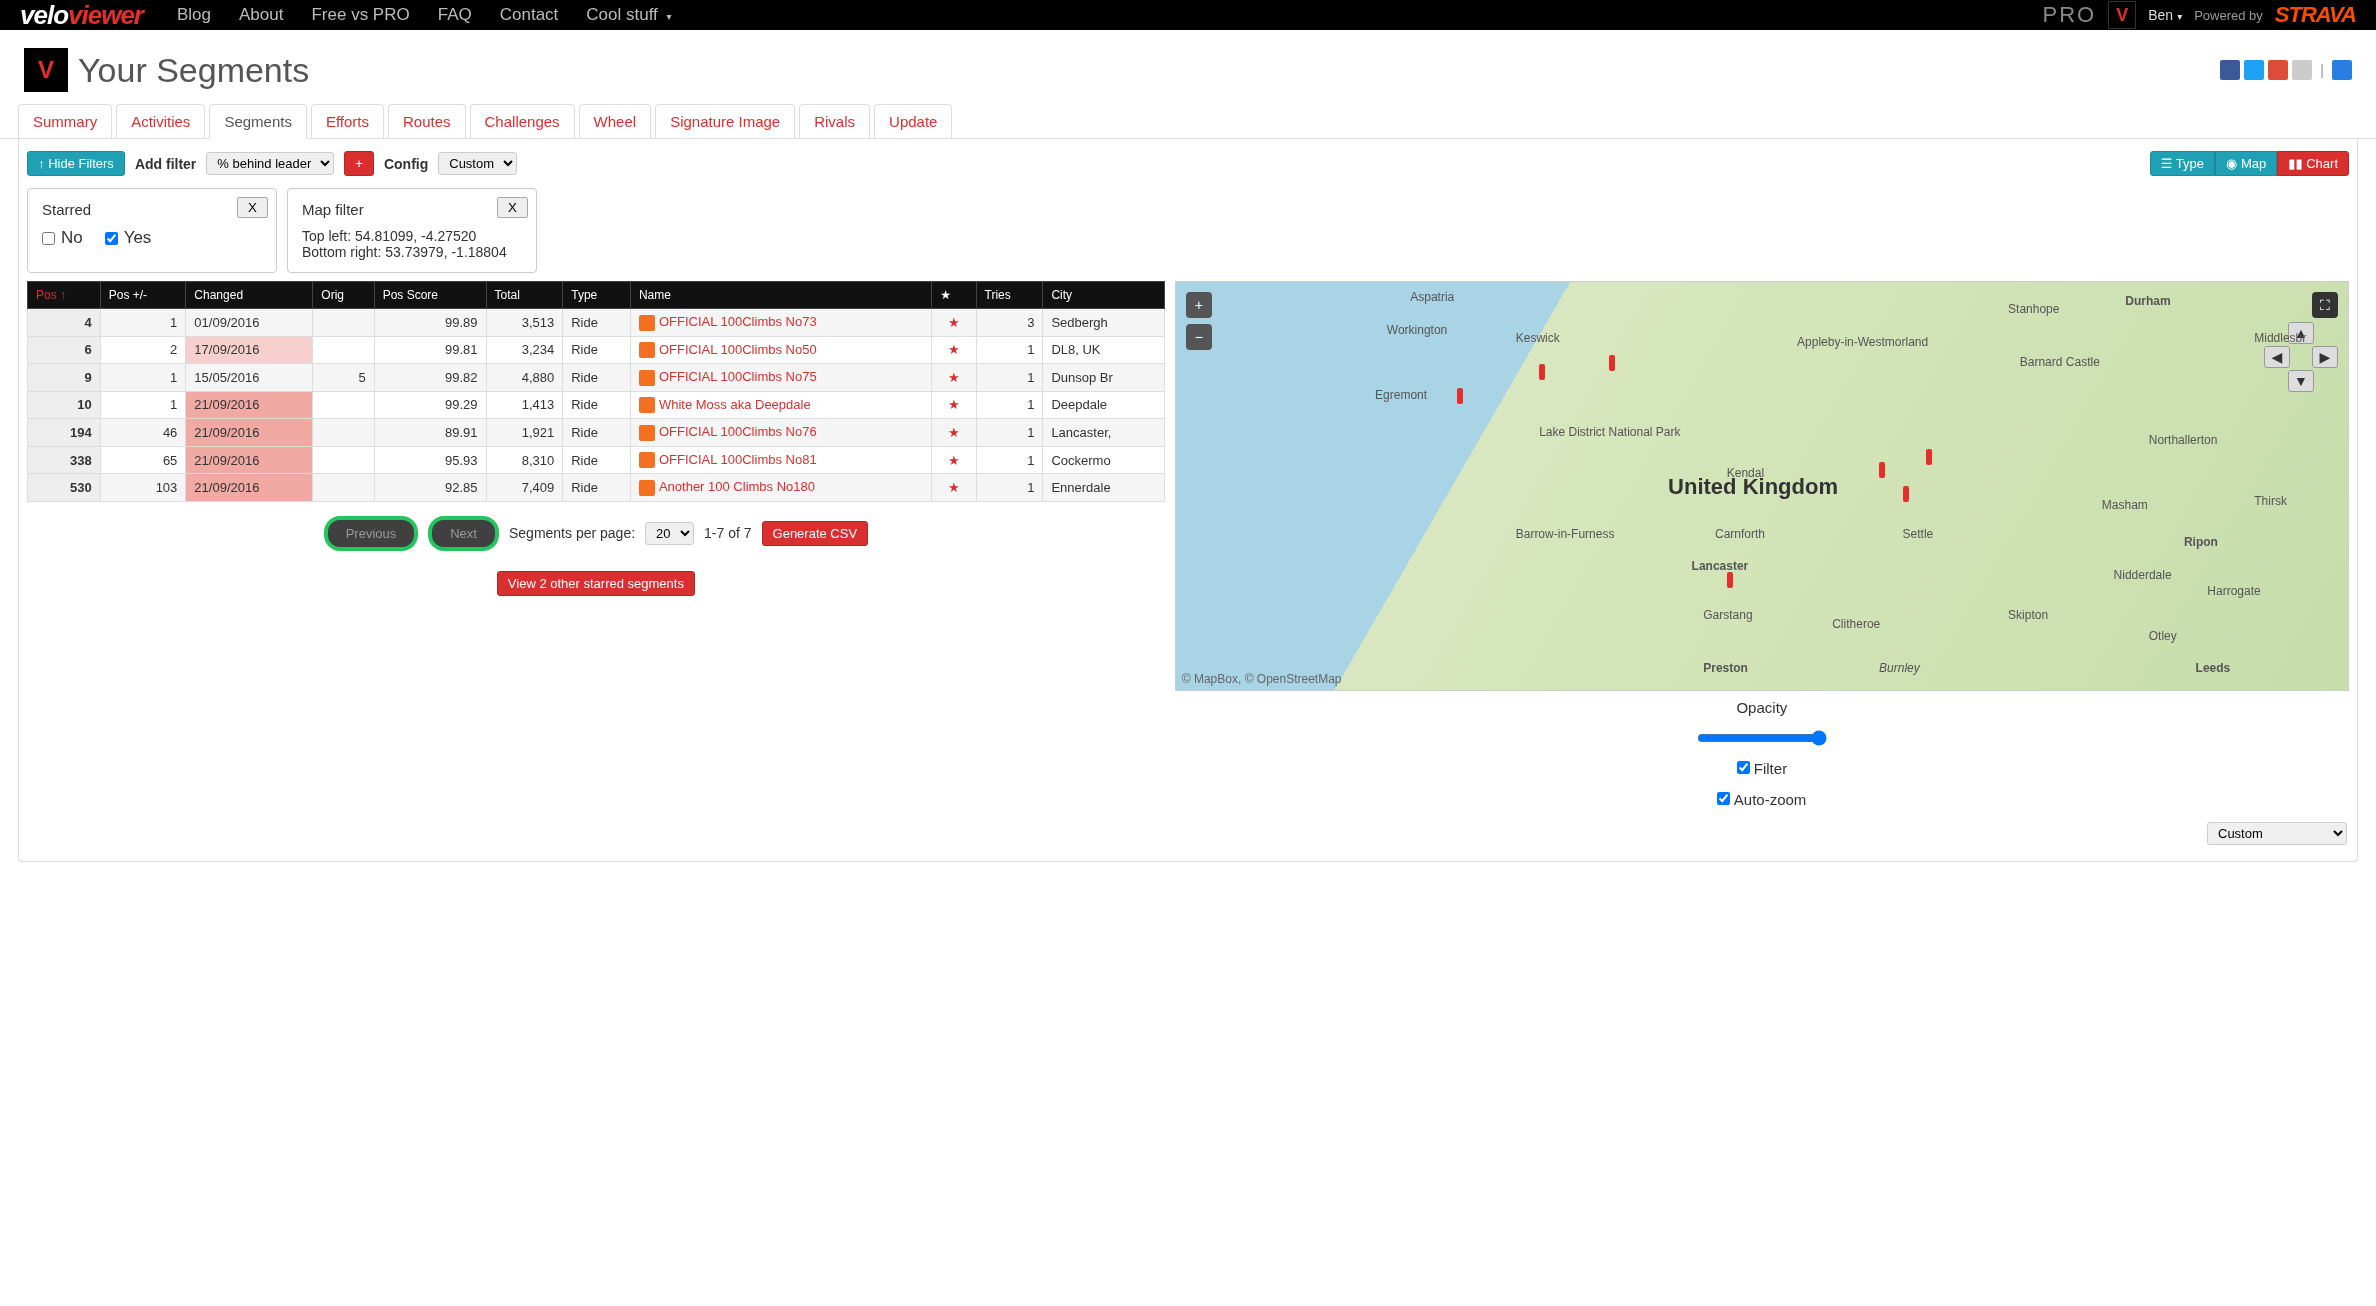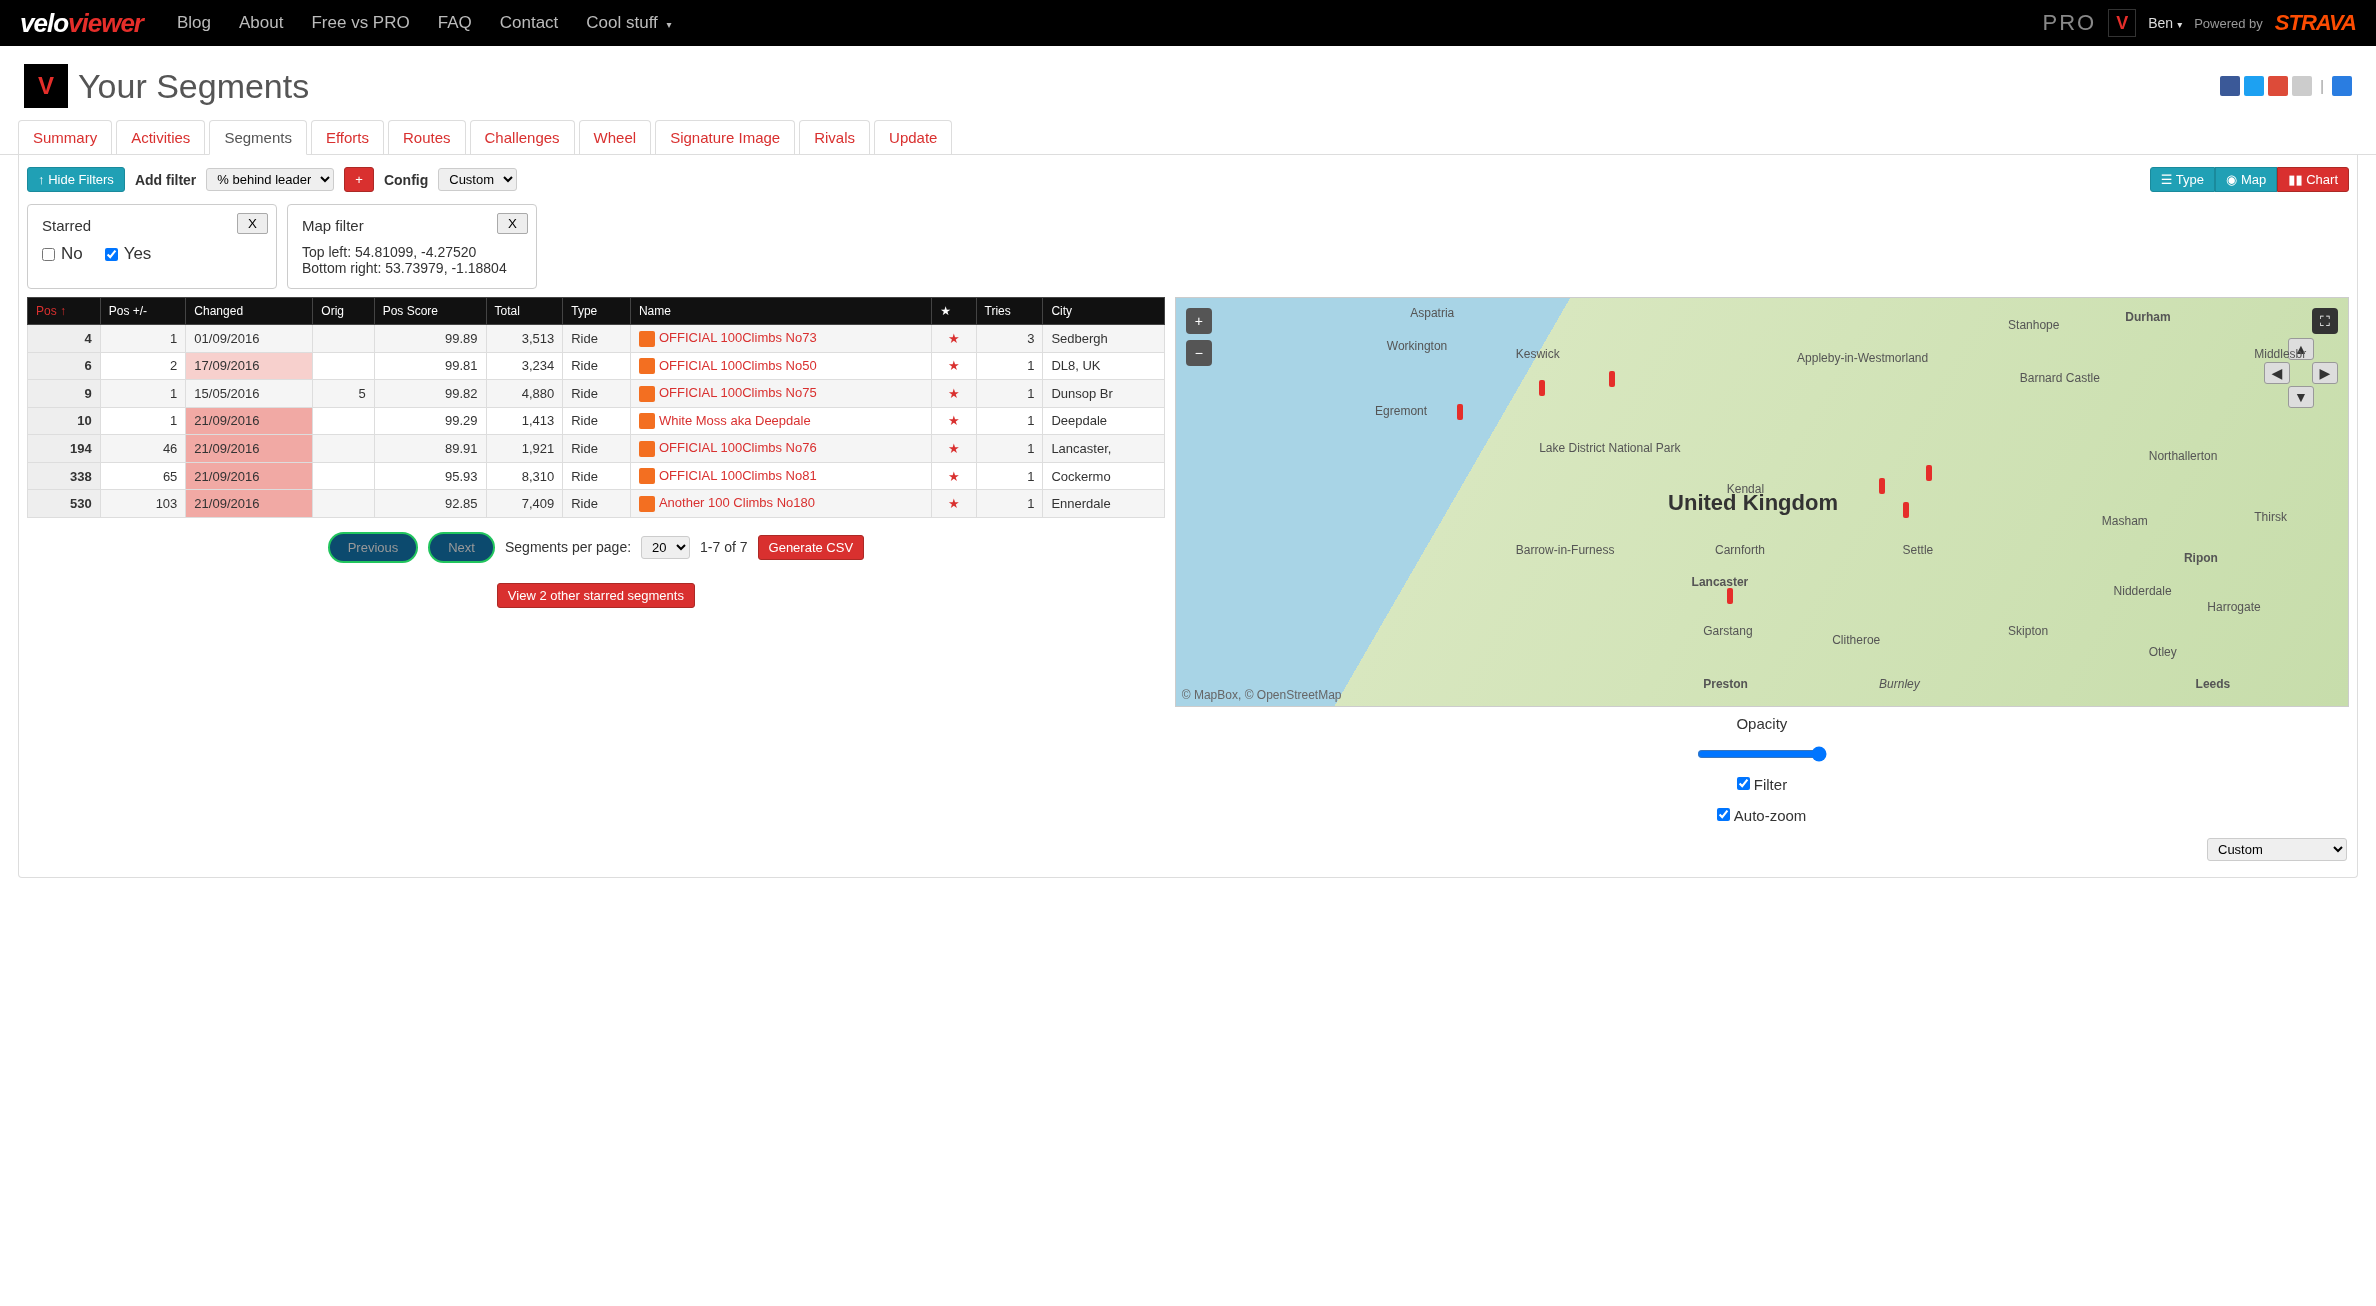--- a/index.html
+++ b/index.html
@@ -1,19 +1,19 @@
 <!DOCTYPE html>
 <html><head>
 <meta charset="utf-8">
 <style>
 * { box-sizing: border-box; margin: 0; padding: 0; }
 body { font-family: "Helvetica Neue", Helvetica, Arial, sans-serif; font-size: 14px; color: #333; background: #fff; }
 
 
-.navbar { background: #000; height: 46px; display: flex; align-items: center; padding: 0 20px; }
+.navbar { background: #000; height: 30px; display: flex; align-items: center; padding: 0 20px; }
 .brand { font-size: 26px; font-weight: bold; font-style: italic; letter-spacing: -1px; }
 .brand .v1 { color: #fff; }
 .brand .v2 { color: #e52e2a; }
 .nav-links { display: flex; margin-left: 20px; }
 .nav-links a { color: #bbb; text-decoration: none; padding: 12px 14px; font-size: 17px; }
 .nav-right { margin-left: auto; display: flex; align-items: center; gap: 12px; color: #bbb; }
 .pro-label { font-size: 22px; font-weight: 300; color: #888; letter-spacing: 2px; }
 .vv-icon { width: 28px; height: 28px; background: #000; border: 1px solid #333; display: inline-flex; align-items: center; justify-content: center; color:#e52e2a; font-weight:bold; font-size:18px; }
 .user-name { color: #ddd; cursor: pointer; }
 .powered { color: #999; font-size: 13px; }
@@ -32,21 +32,21 @@
 .tabs { display: flex; border-bottom: 1px solid #ddd; padding: 0 18px; }
 .tab { padding: 8px 14px; border: 1px solid #ddd; border-bottom: none; margin-right: 4px; background: #fff; border-radius: 4px 4px 0 0; color: #d9302f; cursor:pointer; font-size:15px;}
 .tab.active { color: #555; background: #fff; border-bottom: 1px solid #fff; margin-bottom:-1px;}
 
 
 .panel { border: 1px solid #ddd; margin: 0 18px 18px; border-top:none; padding: 8px; border-radius:0 0 4px 4px;}
 .toolbar { display:flex; align-items:center; gap:10px; flex-wrap:wrap; padding:4px 0;}
 .btn { padding:4px 10px; border-radius:3px; border:1px solid transparent; cursor:pointer; font-size:13px;}
 .btn-teal{ background:#20a0b5; color:#fff; border-color:#1a8a9c;}
 .btn-red{ background:#d9302f; color:#fff; border-color:#ac2925;}
-.btn-default{ background:#0c4a6e; color:#555; border:2px solid #22c55e;}
+.btn-default{ background:#404040; color:#555; border:4px solid #22c55e;}
 select.form { padding:2px 6px; border:1px solid #ccc; border-radius:3px; font-size:13px;}
 .toolbar label{font-weight:bold; color:#333;}
 .toolbar-right{margin-left:auto; display:flex; gap:0;}
 .toolbar-right .btn{border-radius:0;}
 .toolbar-right .btn:first-child{border-radius:3px 0 0 3px;}
 .toolbar-right .btn:last-child{border-radius:0 3px 3px 0;}
 
 
 .filters-row{display:flex; gap:10px; padding:8px 0;}
 .filter-card{border:1px solid #ccc; border-radius:4px; padding:12px 14px; min-width:250px; position:relative;}

